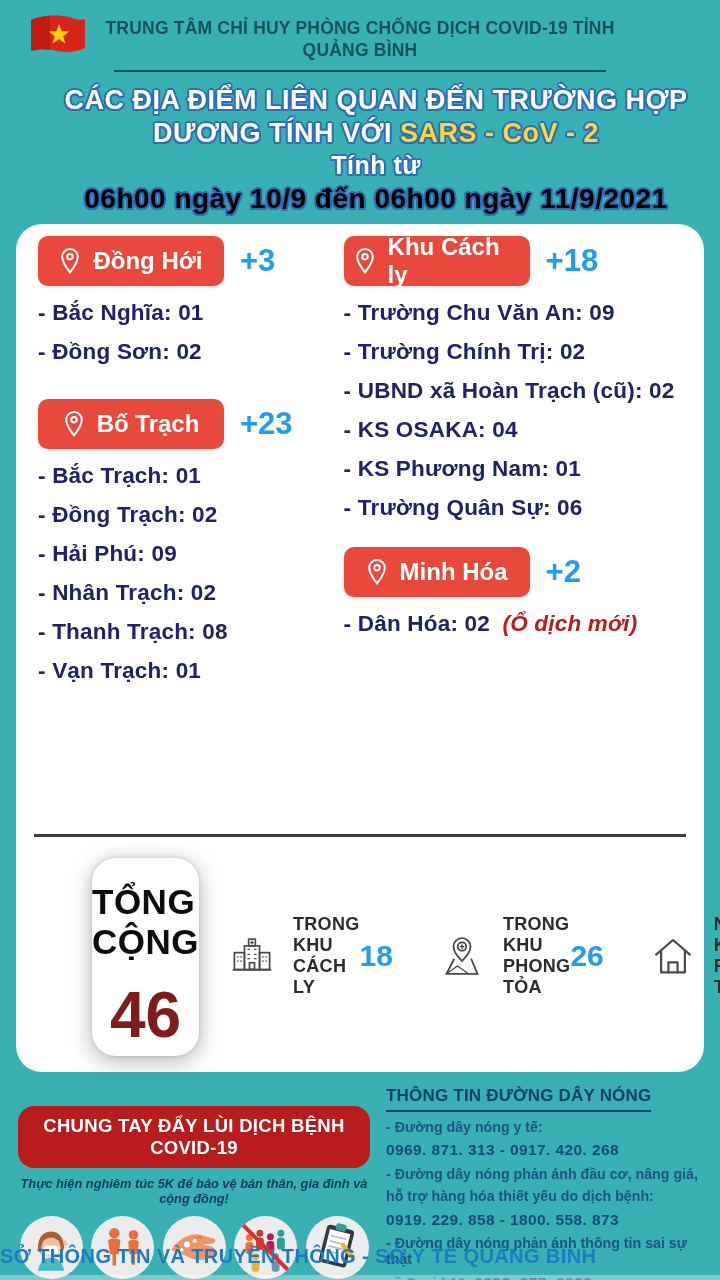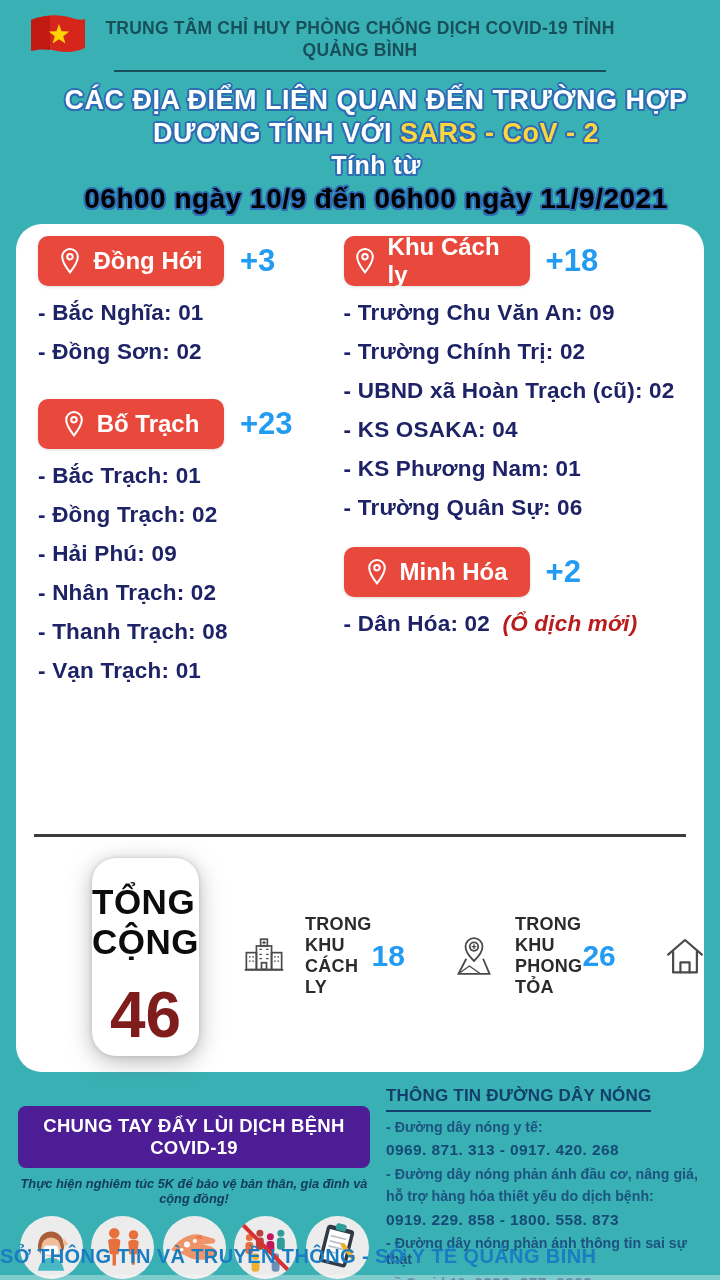--- a/index.html
+++ b/index.html
@@ -52,40 +52,40 @@
   }
   .pin { width:22px; height:28px; flex:0 0 auto; }
   .delta { color:#229bf3; font-size:31px; font-weight:bold; margin-left:16px; }
 
   .items { list-style:none; margin-top:14px; }
   .items li { font-size:22.5px; font-weight:bold; color:#1d2366; margin-bottom:13px; letter-spacing:.2px; }
   .items .note { color:#b91c1c; font-style:italic; margin-left:6px; }
 
   .divider { position:absolute; left:18px; right:18px; top:610px; height:2.5px; background:#3c3c3c; }
 
-  .totals { position:absolute; left:20px; right:20px; top:634px; bottom:16px; display:flex;gap:12px; }
+  .totals { position:absolute; left:20px; right:20px; top:634px; bottom:16px; display:flex; }
   .total-box {
     width:206px; margin-left:56px; background:#fff; border-radius:24px;
     box-shadow:0 5px 22px rgba(110,110,110,.5), 0 0 4px rgba(140,140,140,.35);
     display:flex; flex-direction:column; align-items:center; padding-top:24px; gap:16px;
   }
   .total-label { font-size:35px; font-weight:bold; color:#0c0c0c; letter-spacing:.5px; }
   .total-value { font-size:64px; font-weight:bold; color:#7f1d1d; }
 
   .stats { flex:1; margin-left:32px; display:flex; flex-direction:row; justify-content:space-between; padding:2px 0 4px; }
   .stat { display:flex; align-items:center; }
   .sicon { width:42px; height:42px; flex:0 0 auto; }
   .stat-label { margin-left:20px; font-size:18px; font-weight:bold; color:#2b2b2b; letter-spacing:.3px; }
   .stat-value { margin-left:auto; font-size:30px; font-weight:bold; color:#229bf3; margin-right:48px; }
 
   
   .footer { display:flex; margin:12px 18px 0; }
   .f-left { width:352px; }
   .banner {
-    background:#4c1d95; border-radius:8px; color:#fff; font-weight:bold;
+    background:#b91c1c; border-radius:16px; color:#fff; font-weight:bold;
     font-size:18.5px; text-align:center; padding:9px 16px; margin-top:22px; letter-spacing:.3px;
   }
   .slogan { font-style:italic; color:#123a5e; font-size:12.8px; font-weight:bold; margin-top:8px; text-align:center; }
   .fivek { display:flex; justify-content:space-between; margin-top:10px; }
   .fk { display:flex; flex-direction:column; align-items:center; width:66px; }
   .fk-circle { width:63px; height:63px; border-radius:50%; background:#ececec; display:flex; align-items:center; justify-content:center; overflow:hidden; }
   .fk-circle svg { width:56px; height:56px; }
 
   .f-right { flex:1; margin-left:16px; padding-top:2px; }
   .h-title {

